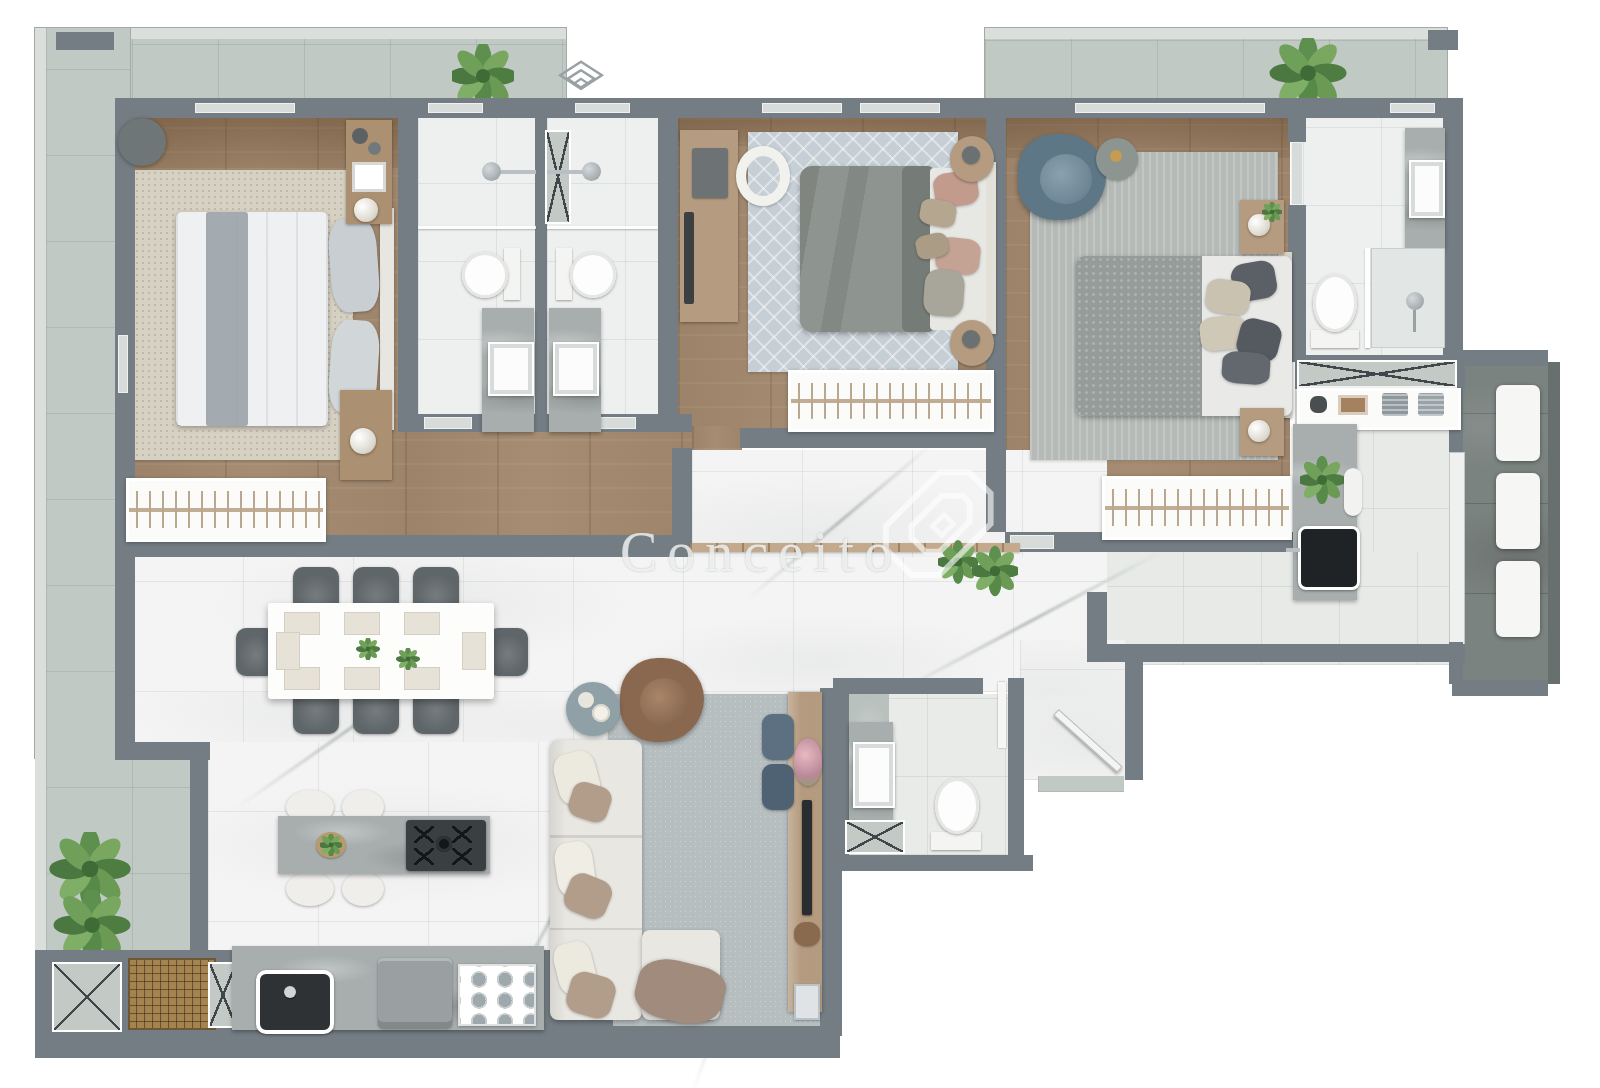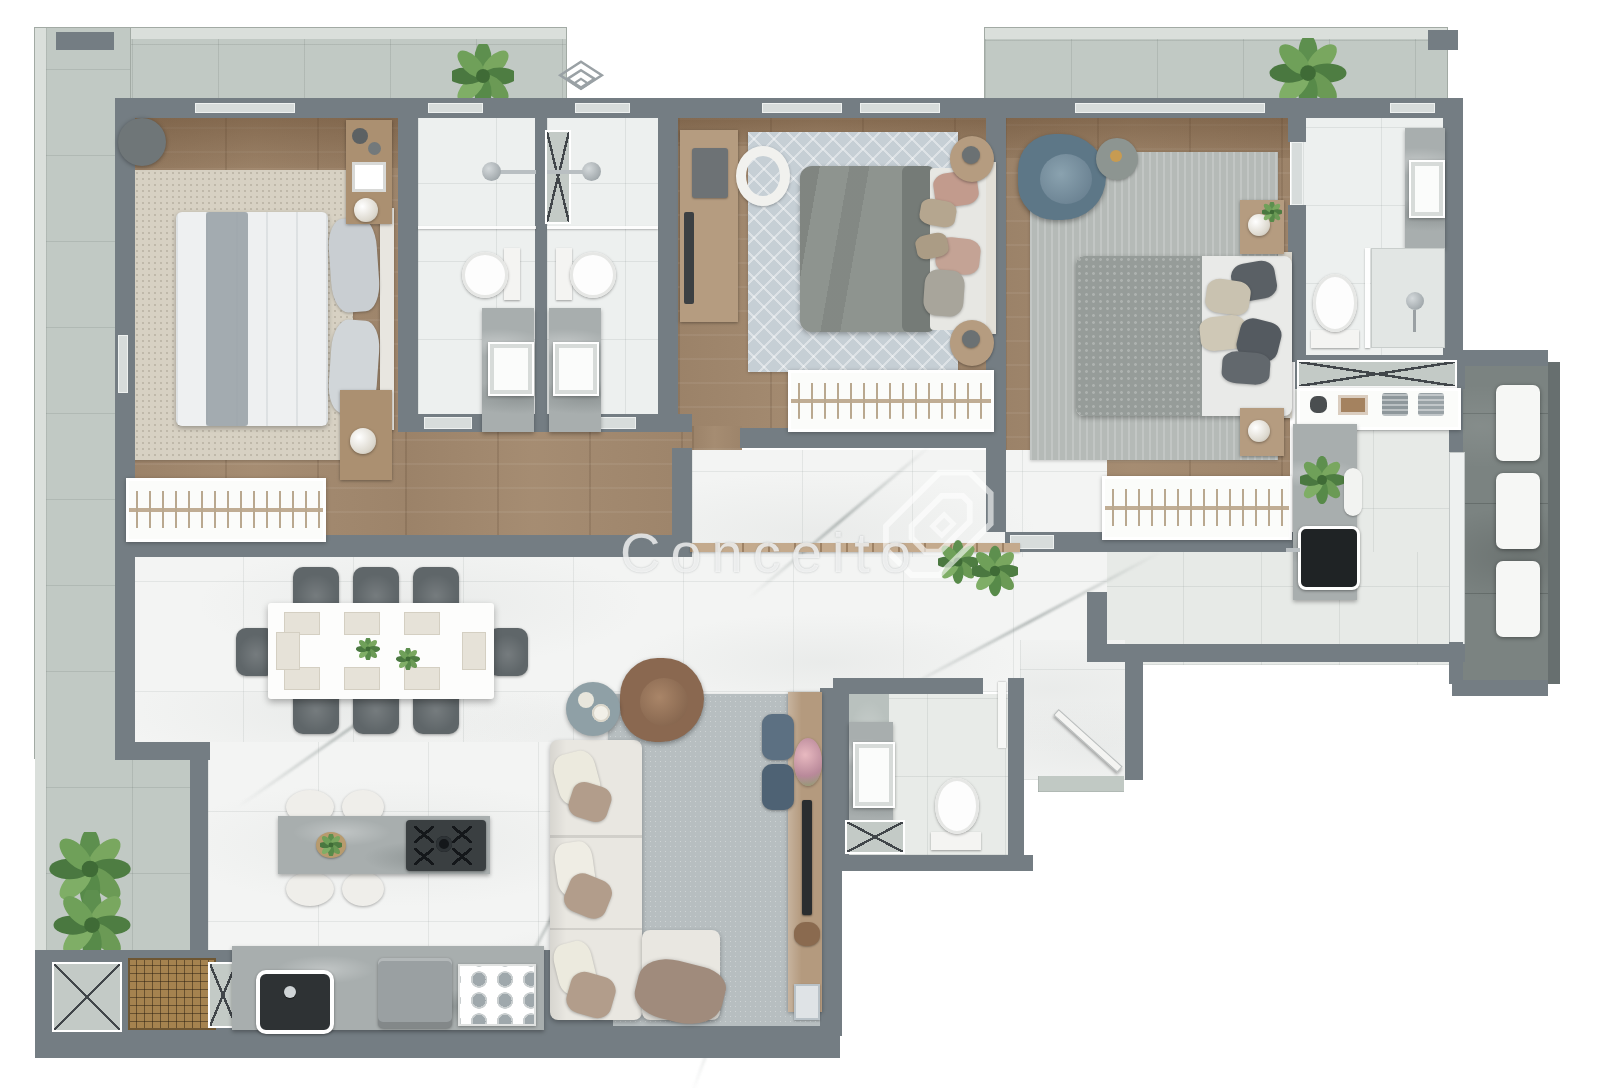--- a/index.html
+++ b/index.html
@@ -364,16 +364,16 @@
     <path d="M20 17 L26 21 L20 25 L14 21 Z" fill="none" stroke="#9aa1a5" stroke-width="1.8"></path>
     <path d="M20 25 L37 14 M20 25 L3 14" fill="none" stroke="#9aa1a5" stroke-width="1.2" opacity=".5"></path>
   </svg>
 
   <div class="abs" style="left:598px;top:448px;width:480px;height:220px;z-index:50;">
     <svg viewBox="0 0 110 110" style="position:absolute;left:262px;top:6px;width:152px;height:128px;">
       <path d="M12 62 L58 16 L84 16 L102 34 L102 60 L58 104 L34 104 L12 82 Z" fill="none" stroke="rgba(255,255,255,.6)" stroke-width="5"></path>
       <path d="M34 62 L60 36 L78 36 L84 42 L84 58 L58 84 L46 84 L34 72 Z" fill="none" stroke="rgba(255,255,255,.6)" stroke-width="5"></path>
       <path d="M52 62 L62 52 L70 60 L60 70 Z" fill="none" stroke="rgba(255,255,255,.55)" stroke-width="4"></path>
     </svg>
-    <div class="wm-text" style="position:absolute;left:22px;top:72px;font-size:56px;">Conceito</div>
+    <div class="wm-text" style="position:absolute;left:22px;top:72px;font-size:56px;font-family:Liberation Serif, serif;">Conceito</div>
   </div>
 
 </div>
 
 </body></html>

